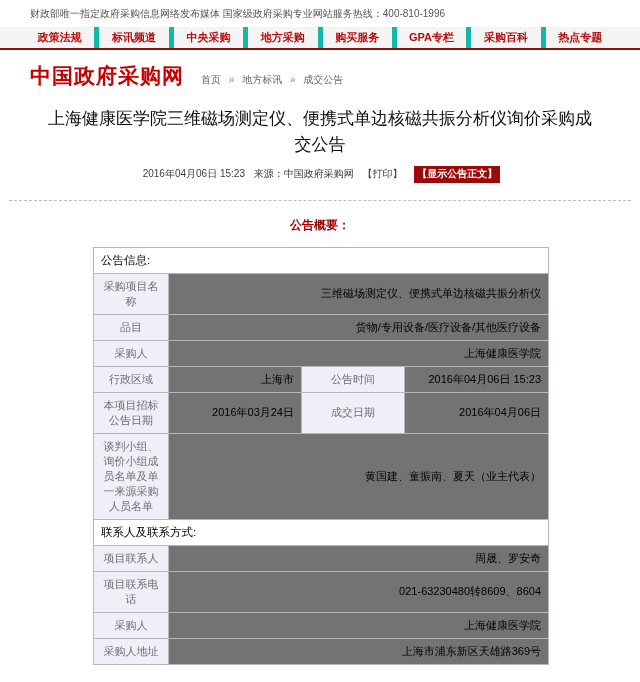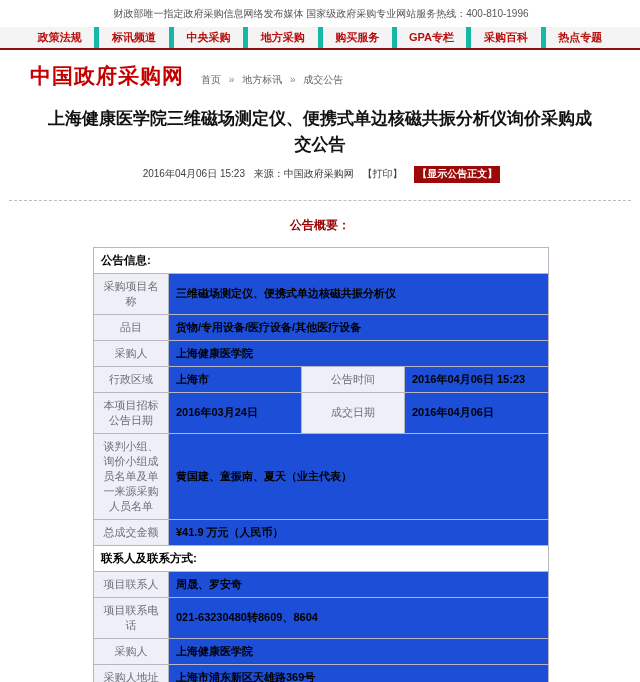--- a/index.html
+++ b/index.html
@@ -1,61 +1,61 @@
 <!DOCTYPE html>
 <html><head>
 <meta charset="utf-8">
 <style>
   * { box-sizing: border-box; margin: 0; padding: 0; }
   html, body { width: 640px; height: 682px; overflow: hidden; background: #ffffff;
     font-family: "Liberation Sans", "DejaVu Sans", sans-serif; }
 
   
-  .topbar { display: flex; justify-content: center; align-items: center;
+  .topbar { display: flex; justify-content: flex-start; align-items: center;
     height: 27px; padding: 0 28px 0 30px; font-size: 10px; color: #555; background: #fff; }
 
   
   .navbar { height: 23px; background: #f4f4f4; border-bottom: 2px solid #8f0e0e;
     display: flex; align-items: center; padding: 0 25px; }
   .nav-item { flex: 1; text-align: center; font-size: 11px; font-weight: bold;
     color: #b80e0e; cursor: pointer; line-height: 21px; border-left: 5px solid #14b8a6; }
   .nav-item:first-child { border-left: none; }
 
   
   .header-row { display: flex; align-items: baseline; padding: 12px 0 0 30px; }
   .logo { font-size: 21px; font-weight: bold; color: #c40000; letter-spacing: 1px; cursor: pointer; }
   .breadcrumb { margin-left: 14px; font-size: 10px; color: #666; }
   .breadcrumb .crumb { margin: 0 3px; }
   .breadcrumb .crumb.link { cursor: pointer; }
   .breadcrumb .sep { color: #888; margin: 0 2px; }
 
   
   .article-title { margin: 16px 48px 6px; text-align: center; font-size: 17px;
-    font-weight: bold; color: #111; line-height: 1.55; }
+    font-weight: normal; color: #111; line-height: 1.55; }
   .meta-line { text-align: center; font-size: 10px; color: #3c3c3c; margin-top: 7px; }
   .meta-line .piece { margin: 0 3px; }
   .print-link { cursor: pointer; }
   .show-body-badge { display: inline-block; background: #9b0909; color: #fff;
     font-weight: bold; padding: 1px 3px 2px; margin-left: 6px; cursor: pointer; }
 
   .dashed-sep { border-top: 1px dashed #bdbdbd; margin: 17px 9px 0; height: 0; }
 
   .summary-heading { text-align: center; font-size: 12px; font-weight: bold;
     color: #9b0000; margin-top: 16px; }
 
   
   .table-wrap { margin: 13px 0 0 93px; width: 455px; }
   table.summary { border-collapse: collapse; width: 455px; border: 1px solid #999;
     font-size: 11px; table-layout: fixed; }
   table.summary td { border: 1px solid #b6b6c2; padding: 5px 7px; line-height: 15px;
     vertical-align: middle; word-break: break-all; }
-  td.section-cell { background: #fff; font-weight: bold; color: #000;
+  td.section-cell { background: #fff; font-weight: normal; color: #000;
     padding: 9px 7px; font-size: 11.5px; }
   td.label-cell { background: #efeff7; color: #6e6e78; text-align: center; }
-  td.value-cell { background: #1d4ed8; color: #000; font-weight: bold; }
+  td.value-cell { background: #737373; color: #000; font-weight: normal; text-align: right; }
 </style>
 </head>
 <body>
 
 <div class="topbar">
   <span>财政部唯一指定政府采购信息网络发布媒体 国家级政府采购专业网站</span>
   <span>服务热线：400-810-1996</span>
 </div>
 
 <div class="navbar">
@@ -127,24 +127,20 @@
           <td class="label-cell">本项目招标公告日期</td>
           <td class="value-cell">2016年03月24日</td>
           <td class="label-cell">成交日期</td>
           <td class="value-cell">2016年04月06日</td>
         </tr>
         <tr>
           <td class="label-cell">谈判小组、询价小组成员名单及单一来源采购人员名单</td>
           <td class="value-cell" colspan="3">黄国建、童振南、夏天（业主代表）</td>
         </tr>
         <tr>
-          <td class="label-cell">总成交金额</td>
-          <td class="value-cell" colspan="3">¥41.9 万元（人民币）</td>
-        </tr>
-        <tr>
           <td class="section-cell" colspan="4">联系人及联系方式:</td>
         </tr>
         <tr>
           <td class="label-cell">项目联系人</td>
           <td class="value-cell" colspan="3">周晟、罗安奇</td>
         </tr>
         <tr>
           <td class="label-cell">项目联系电话</td>
           <td class="value-cell" colspan="3">021-63230480转8609、8604</td>
         </tr>

